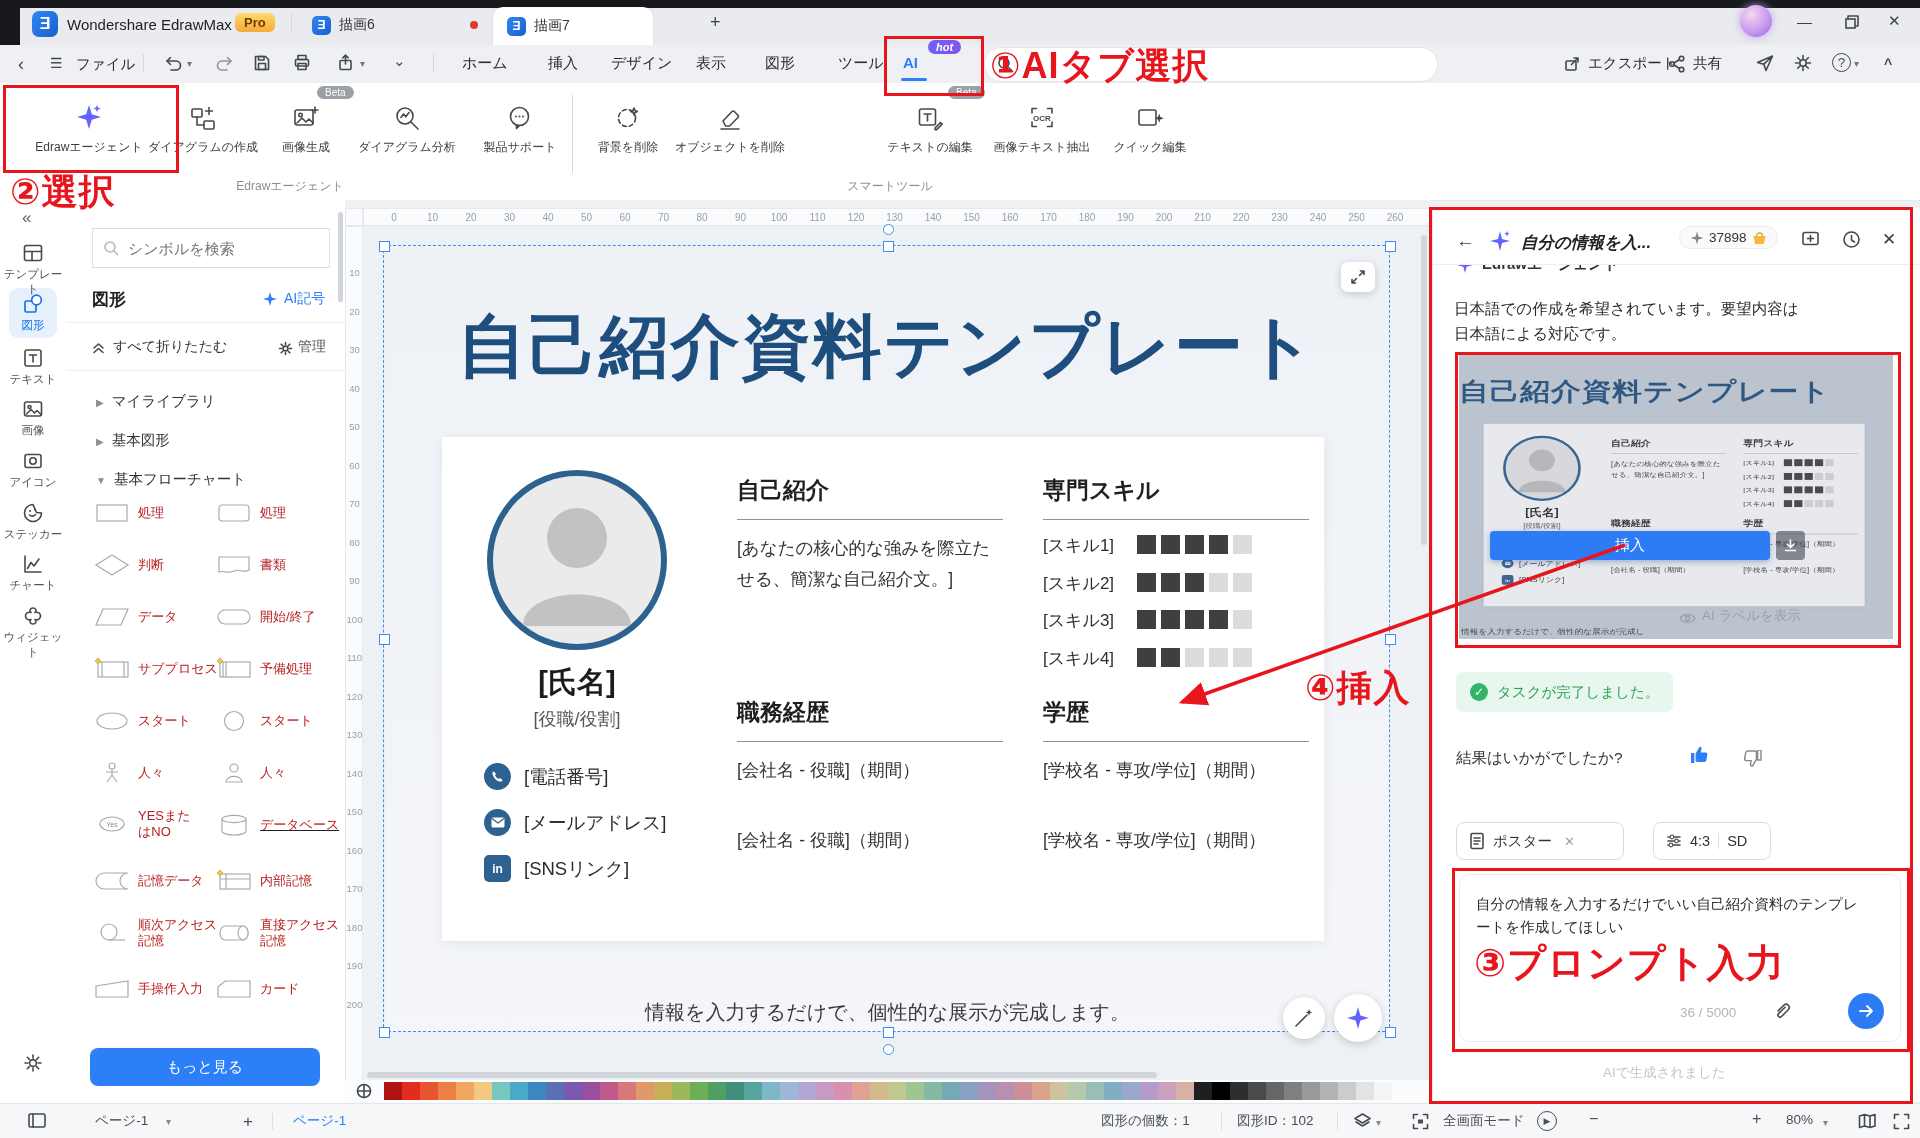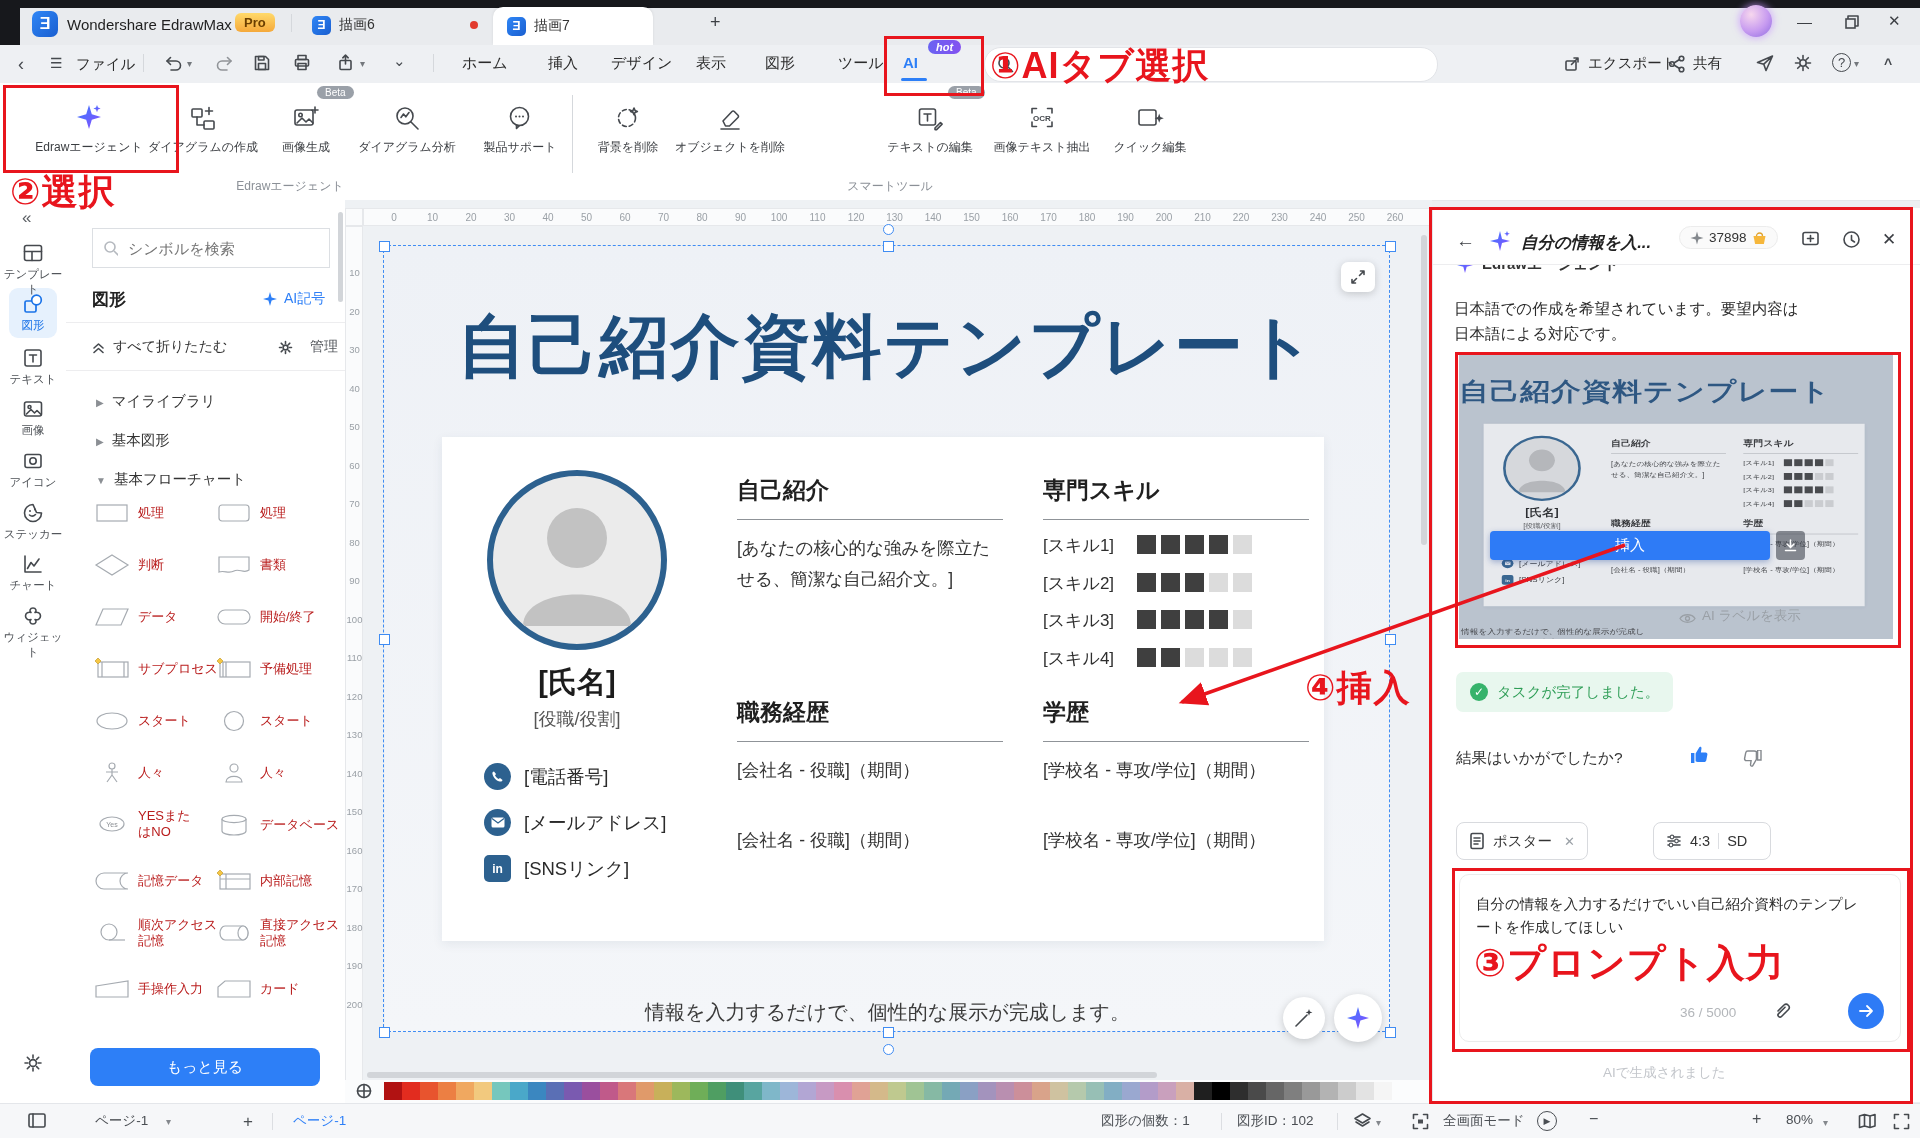--- a/index.html
+++ b/index.html
@@ -455,21 +455,21 @@
         </svg>
       <span ind="">AI記号</span>
     </div>
     <div class="ab hdiv" style="left:0;top:122px;width:279px;"></div>
     <div class="ab" style="left:26px;top:138px;display:flex;align-items:center;gap:8px;font-size:14px;color:#333;">
       <svg width="13" height="13">
           <path class="ic" d="M2 7 l4.5-4 4.5 4 M2 11.5 l4.5-4 4.5 4" stroke-width="1.4"></path>
         </svg>
       <span>すべて折りたたむ</span>
     </div>
-    <div class="ab" style="left:212px;top:138px;display:flex;align-items:center;gap:17px;font-size:14px;color:#55595e;">
+    <div class="ab" style="left:212px;top:138px;display:flex;align-items:flex-end;gap:5px;font-size:14px;color:#55595e;">
       <svg width="15" height="15">
           <circle class="ic" cx="7.5" cy="7.5" r="2.4" stroke-width="1.3"></circle>
           <path class="ic" d="M7.5 1.5 v2 M7.5 11.5 v2 M1.5 7.5 h2 M11.5 7.5 h2 M3.2 3.2 l1.4 1.4 M10.4 10.4 l1.4 1.4 M11.8 3.2 l-1.4 1.4 M4.6 10.4 l-1.4 1.4" stroke-width="1.3"></path>
         </svg>
       <span>管理</span>
     </div>
     <div class="ab hdiv" style="left:0;top:170px;width:279px;"></div>
 
     <div class="ab cat" style="left:30px;top:192px;">
       <span class="tri">▶</span><span>マイライブラリ</span></div>
@@ -556,21 +556,21 @@
         </svg>
         <span class="slbl">人々</span>
       </div>
     <div class="shapecell" style="left:28px;top:608px;">
       <svg width="36" height="24">
           <ellipse class="shp" cx="18" cy="12" rx="12" ry="7"></ellipse>
           <text x="18" y="14.5" text-anchor="middle" font-size="7" fill="#8b8f94">Yes</text>
         </svg>
         <span class="slbl" style="width:62px;">YESまたはNO</span>
       </div>
-    <div class="shapecell" style="left:150px;top:613px;">
+    <div class="shapecell" style="left:150px;top:613px;text-decoration:underline;">
       <svg width="36" height="24">
           <path class="shp" d="M6 6 v12 c0 2.2 5.4 4 12 4 s12-1.8 12-4 V6"></path>
           <ellipse class="shp" cx="18" cy="6" rx="12" ry="3.6"></ellipse>
         </svg>
         <span class="slbl">データベース</span>
       </div>
     <div class="shapecell" style="left:28px;top:669px;">
       <svg width="36" height="24">
           <path class="shp" d="M10 4 H34 a8 8 0 0 0 0 16 H10 a8 8 0 0 1 0-16 Z"></path>
         </svg>
@@ -1025,21 +1025,21 @@
         </svg>
       </div>
     <div class="ab" style="left:308px;top:542px;">
       <svg width="22" height="22">
           <g transform="rotate(180 11 9.5)">
             <path d="M2 9 h3.4 V19 H2 Z M6.6 18 V9.6 l3.6-6.2 c.6-1 2.3-.5 2.3 .8 L11.9 8.4 h4.8 c1.1 0 1.9 1 1.7 2.1 l-1.1 5.7 c-.2 1-1.1 1.8-2.2 1.8 H8.8 c-.8 0-1.6-.3-2.2-.8 Z" fill="none" stroke="#84888d" stroke-width="1.4"></path>
           </g>
         </svg>
       </div>
 
-    <div class="chip" style="left:23px;top:614px;width:132px;height:38px;">
+    <div class="chip" style="left:23px;top:614px;width:168px;height:38px;">
       <svg width="16" height="18">
           <rect class="ic" x="2" y="1.5" width="12" height="15" rx="1.5" stroke-width="1.3"></rect>
           <path class="ic" d="M5 6 h6 M5 9 h6 M5 12 h4" stroke-width="1.3"></path>
         </svg>
       <span>ポスター</span>
       <span style="color:#9aa0a6;font-size:13px;margin-left:4px;">✕</span>
     </div>
     <div class="chip" style="left:220px;top:614px;width:118px;height:38px;">
       <svg width="16" height="16">
           <path class="ic" d="M2 4 h12 M2 8 h12 M2 12 h12" stroke-width="1.3"></path>

